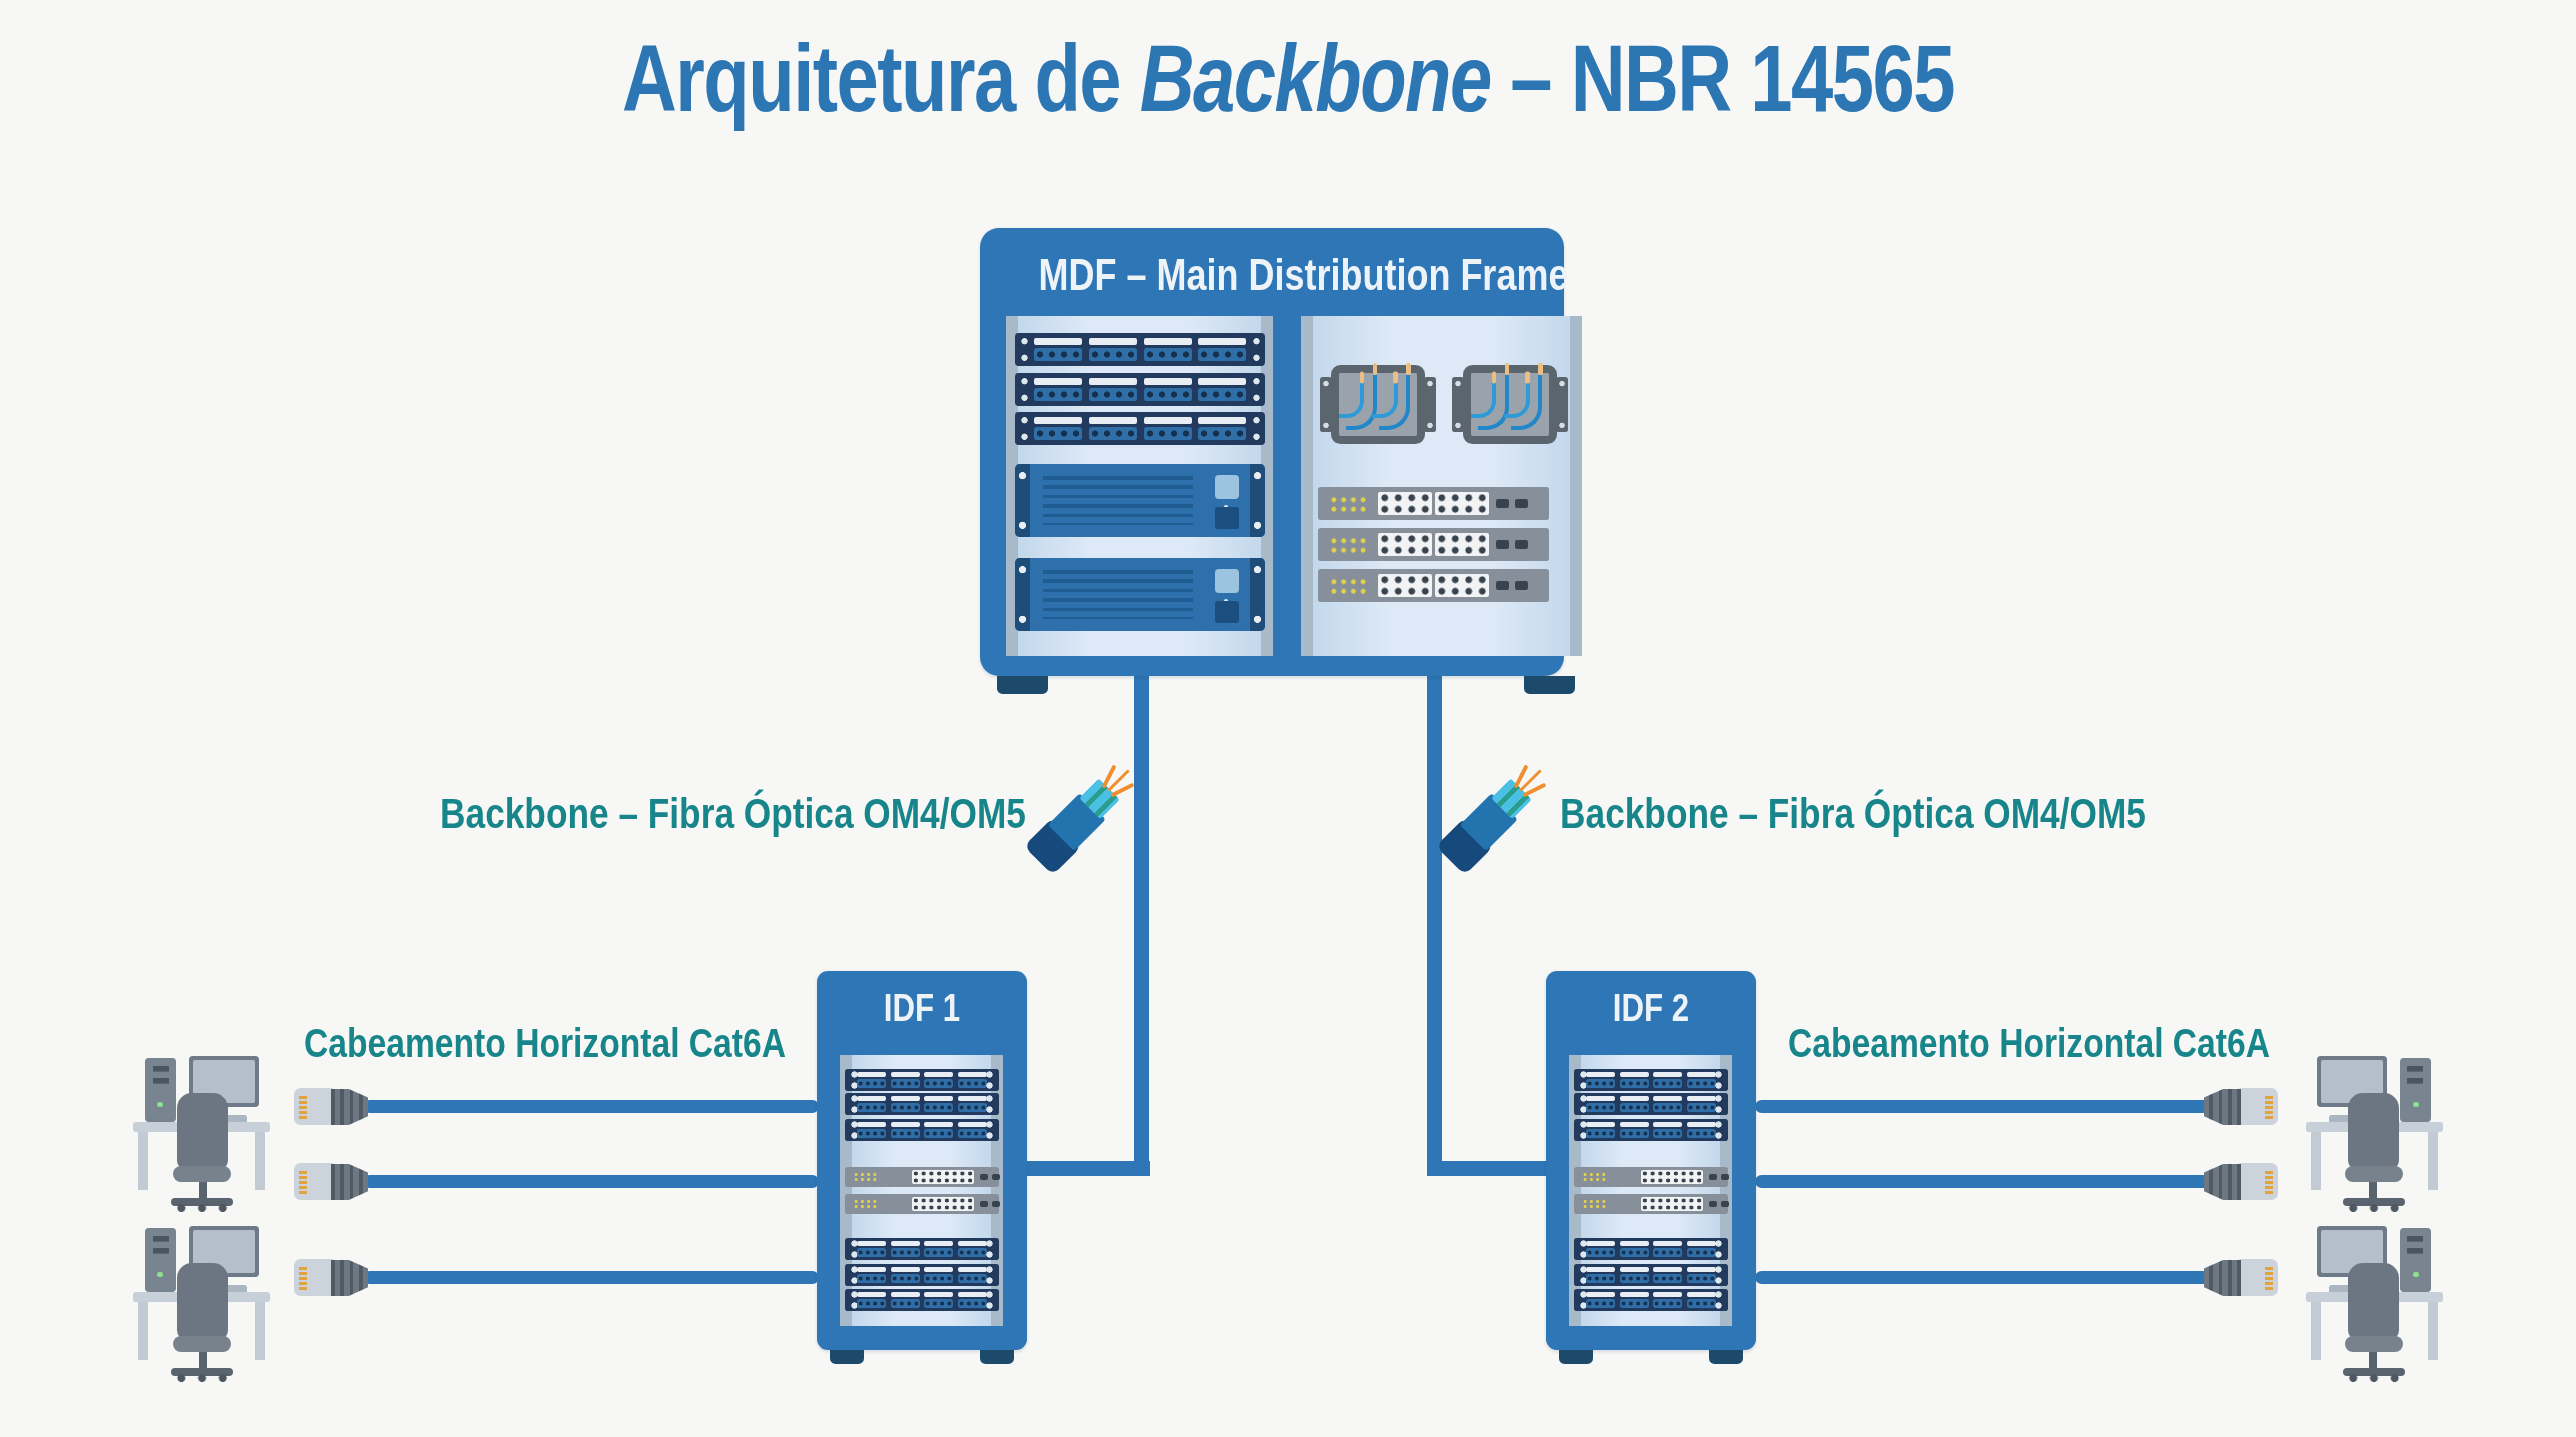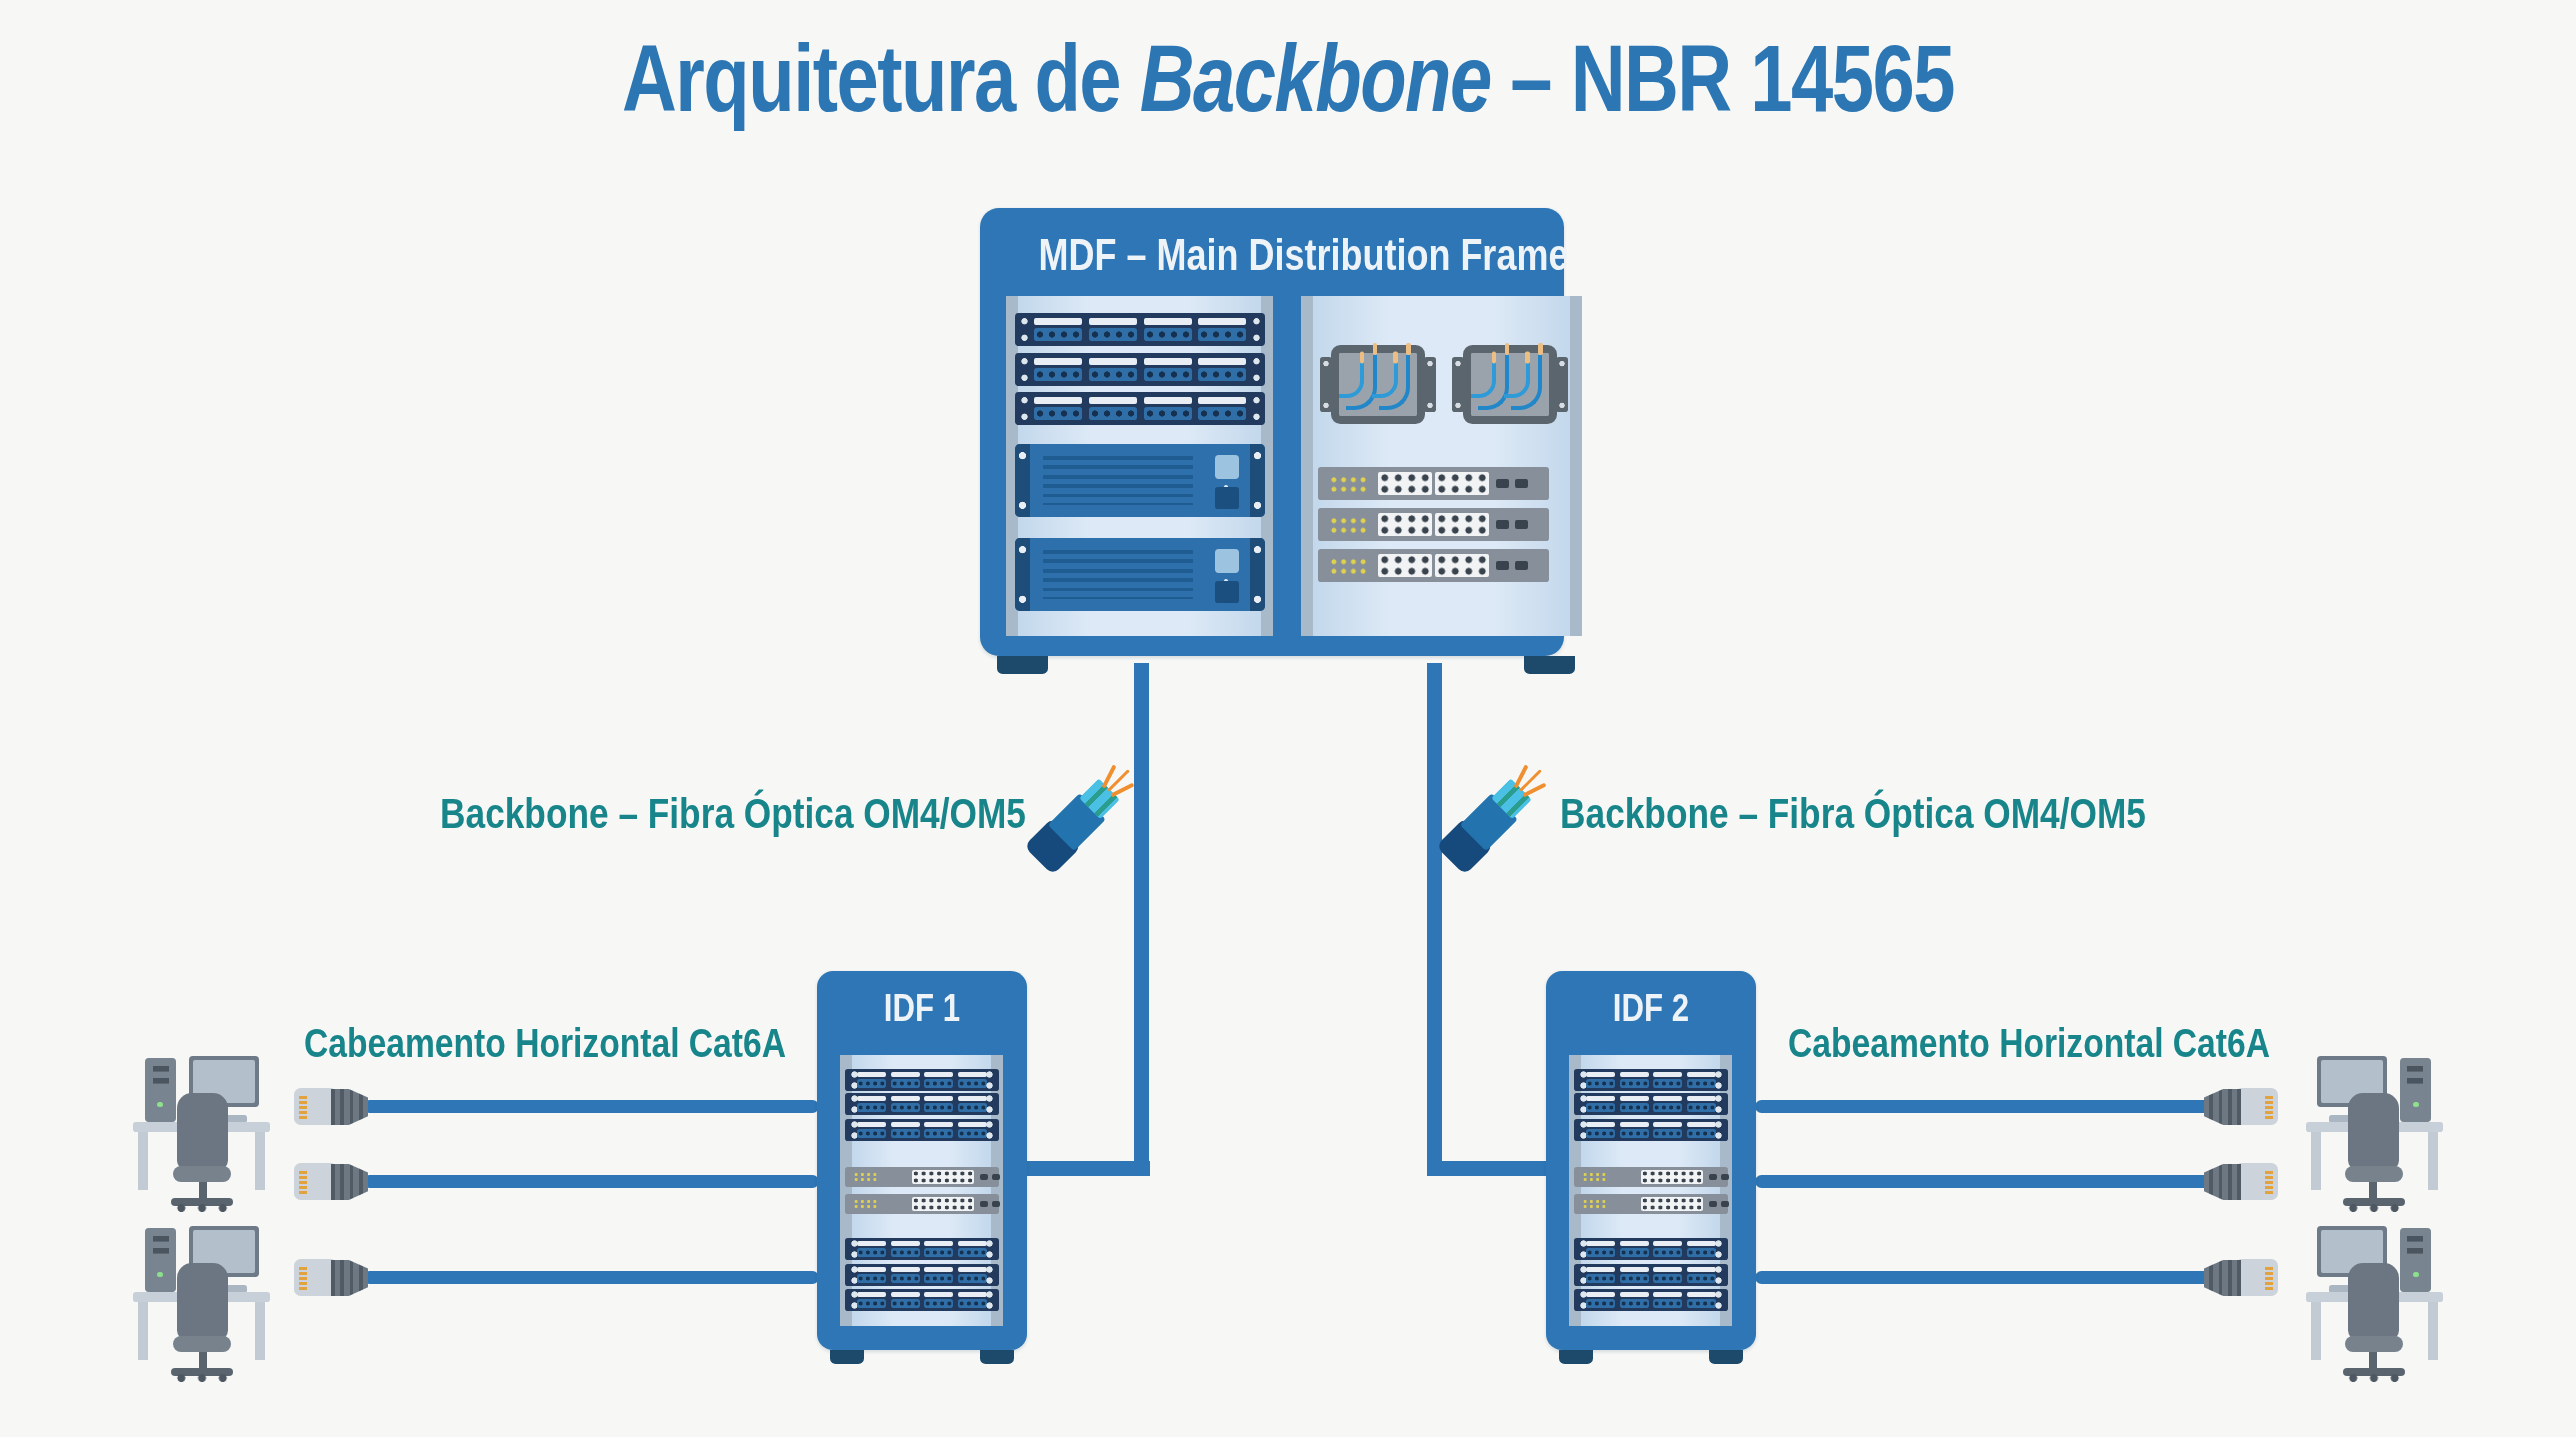--- a/index.html
+++ b/index.html
@@ -17,21 +17,21 @@
            transform:translateX(-50%) scaleX(0.82);transform-origin:center top;}
   .bb-label{font-size:43px;top:789px;}
   .cab-label{font-size:41px;top:1020px;}
 
   
   .rack{position:absolute;background:#2e76b5;border-radius:19px;z-index:2;box-shadow:0 1.9px 3.7px rgba(30,60,90,.15);}
   .rack-title{position:absolute;left:0;right:0;text-align:center;color:#eef3f8;font-weight:bold;white-space:nowrap;
               transform:scaleX(0.8);transform-origin:center top;}
   .mdf .rack-title{top:20.6px;font-size:45px;}
   .idf .rack-title{top:15px;font-size:39px;}
-  .idf{border-radius:16px;}
+  .idf{border-radius:11px;}
   .bay{position:absolute;background:#a8bac9;}
   .bay::before{content:'';position:absolute;left:12px;right:12px;top:0;bottom:0;
                background:linear-gradient(90deg,#c3d8ec,#dde9f6 30% 70%,#c3d8ec);}
   .bay>*{z-index:1;}
   .foot{position:absolute;background:#1d4a6b;border-radius:0 0 5.6px 5.6px;z-index:1;}
 
   
   .pp{position:absolute;background:#223a5d;border-radius:3.7px;display:flex;box-sizing:border-box;}
   .pp-lg{padding:4.7px 19px;gap:6.6px;}
   .pp-sm{padding:2.8px 12px;gap:4.7px;border-radius:2.8px;}
@@ -169,21 +169,21 @@
     </div>
   <div class="rj45 flip" style="left:2203px;top:1163px;">
       <u class="plug-body"></u>
       <u class="plug-boot"></u>
     </div>
   <div class="rj45 flip" style="left:2203px;top:1259px;">
       <u class="plug-body"></u>
       <u class="plug-boot"></u>
     </div>
 
-  <div class="rack mdf" style="left:980px;top:208px;width:584px;height:448px;">
+  <div class="rack mdf" style="left:980px;top:228px;width:584px;height:448px;">
     <div class="rack-title">MDF – Main Distribution Frame</div>
     <div class="bay" style="left:26px;top:88px;width:267px;height:340px;">
       <div class="pp pp-lg" style="left:9.4px;top:17px;width:250px;height:33px;">
           <i></i>
           <i></i>
           <i></i>
           <i></i>
         </div>
       <div class="pp pp-lg" style="left:9.4px;top:57px;width:250px;height:33px;">
           <i></i>

